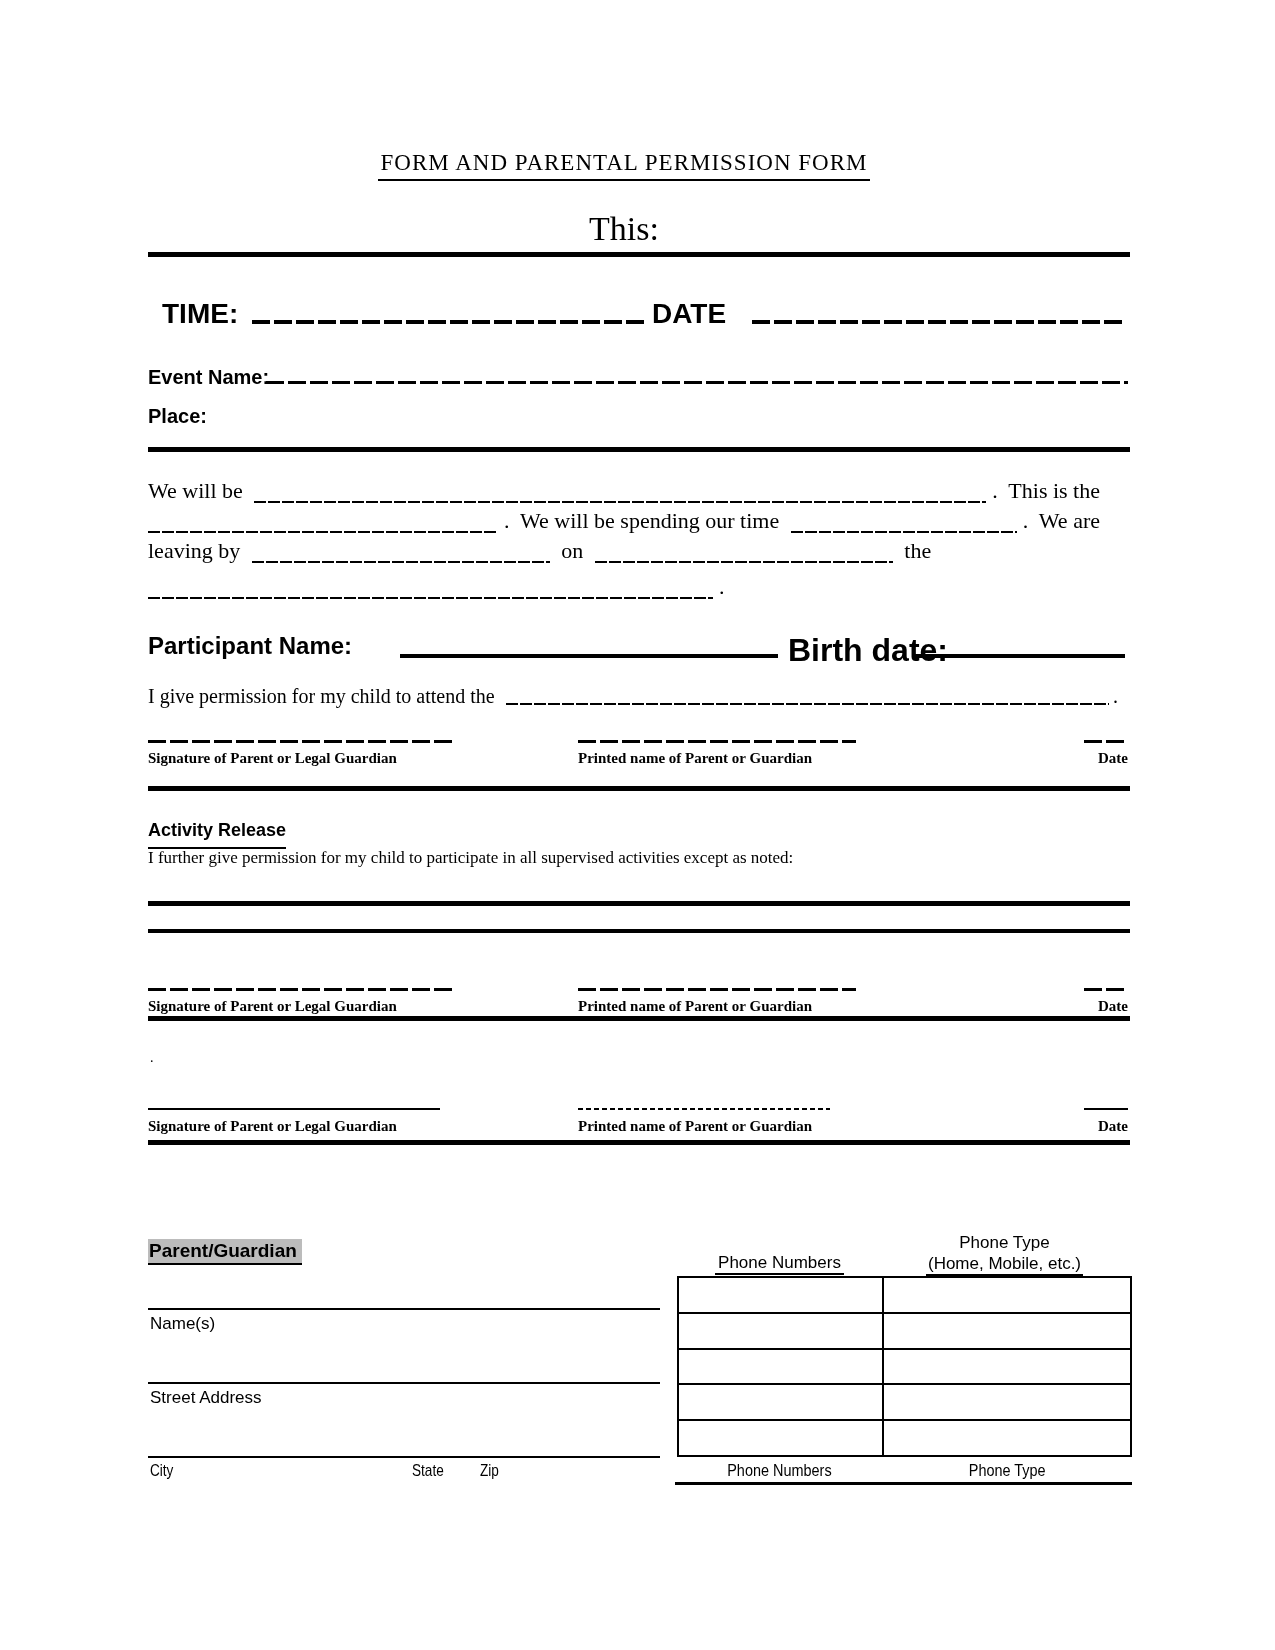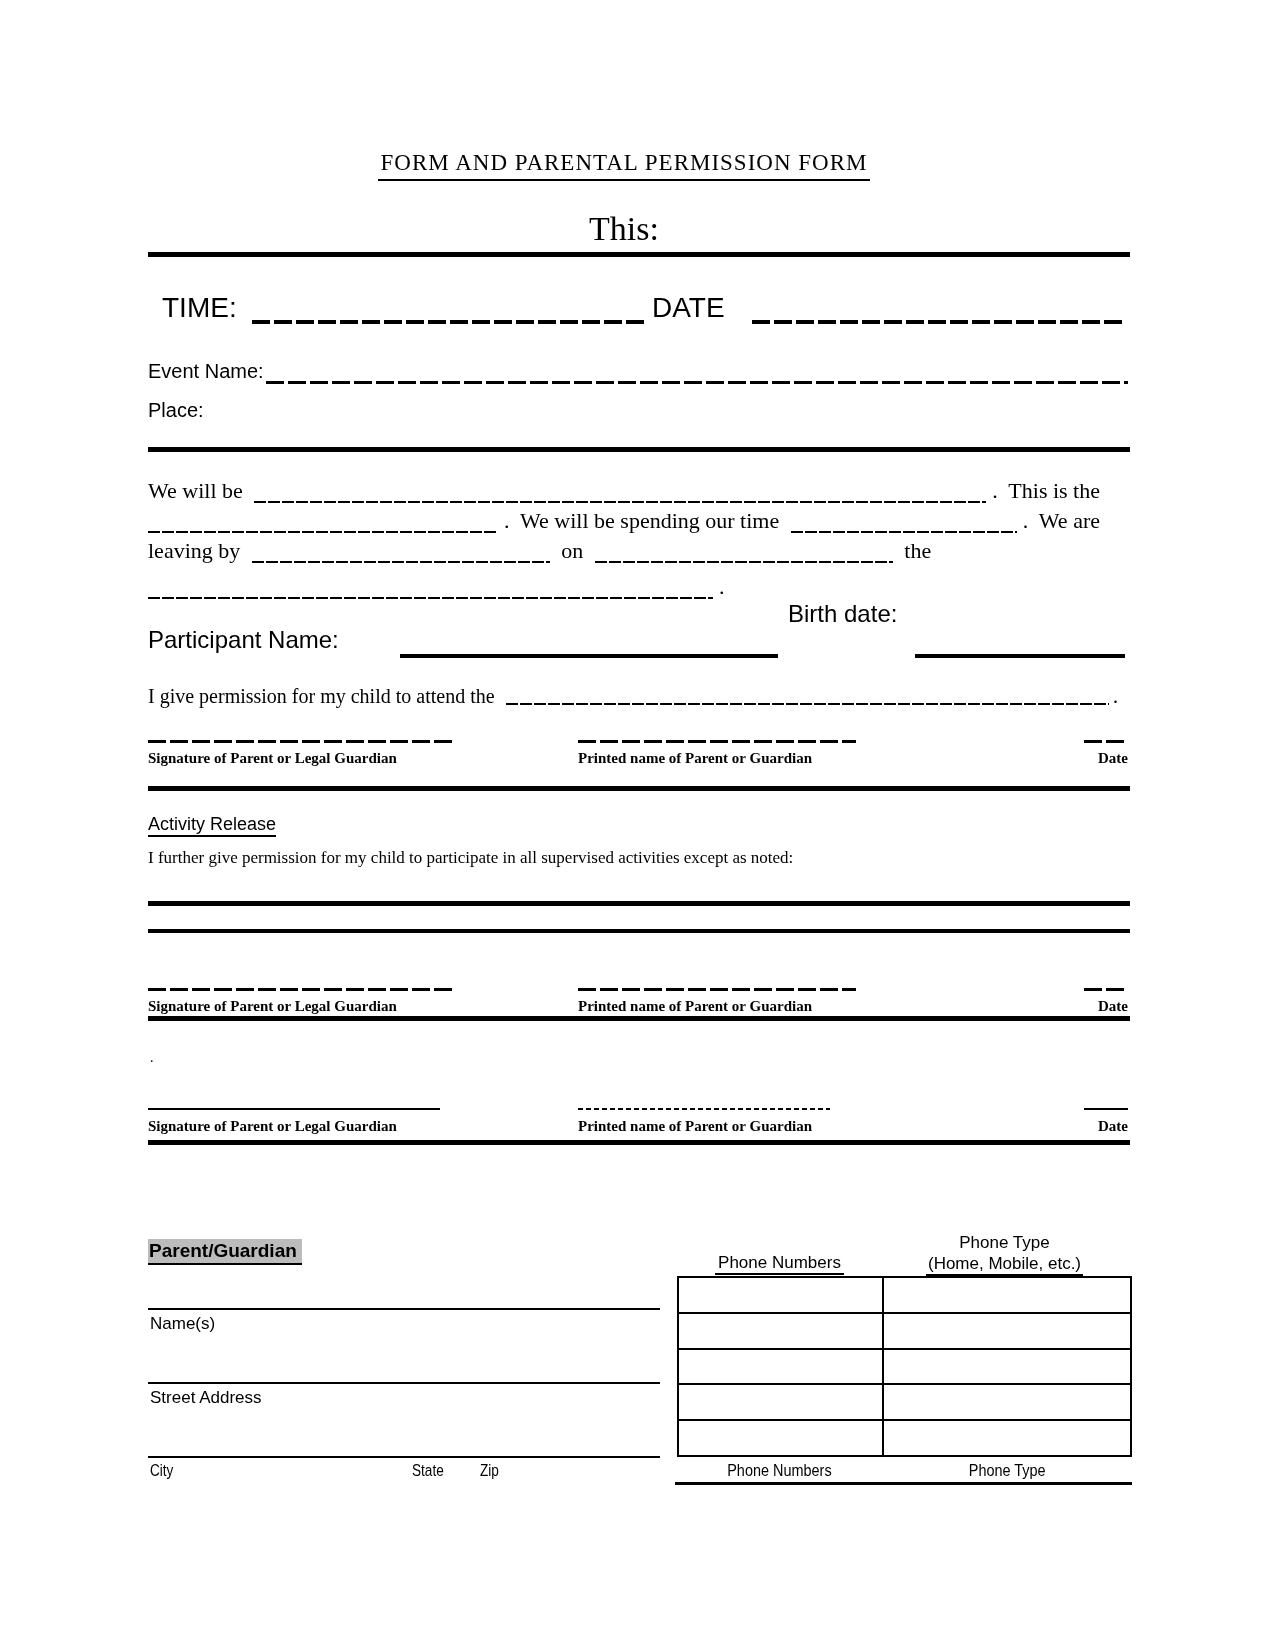--- a/index.html
+++ b/index.html
@@ -1,21 +1,21 @@
 <!DOCTYPE html>
 <html><head>
 <meta charset="utf-8">
 <style>
   html,body{margin:0;padding:0;background:#fff;}
   .page{position:relative;width:1275px;height:1650px;background:#fff;color:#000;
         font-family:"Liberation Serif",serif;overflow:hidden;}
   .abs{position:absolute;}
   .sans{font-family:"Liberation Sans",sans-serif;}
   .serif{font-family:"Liberation Serif",serif;}
-  .bold{font-weight:normal;}
+  .bold{font-weight:bold;margin-top:6px;}
 
   
   .title-wrap{left:148px;top:150px;width:952px;text-align:center;}
   .title{display:inline-block;font-size:23px;letter-spacing:1px;border-bottom:2px solid #000;padding:0 2px 3px 2px;}
   .cost-wrap{left:148px;top:210px;width:952px;text-align:center;}
   .cost{font-size:34px;}
 
   
   .rule{background:#000;left:148px;width:982px;height:5px;}
 
@@ -43,21 +43,21 @@
   .pblank{height:2px;align-self:flex-end;margin:0 6px 5px 6px;}
   .grow{flex:1;}
   .w350{width:350px;flex:none;}
   .w300{width:298px;flex:none;}
   .w565{width:565px;flex:none;margin-left:0;}
   .pline-last{margin-top:6px;}
 
   
   .part-label{left:148px;top:626px;font-size:24px;}
   .part-blank{left:400px;top:654px;width:378px;height:4px;}
-  .birth-label{left:788px;top:600px;font-size:24px;}
+  .birth-label{left:788px;top:626px;font-size:32px;}
   .birth-blank{left:915px;top:654px;width:210px;height:4px;}
 
   
   .perm{left:148px;top:685px;width:970px;font-size:20px;display:flex;align-items:flex-start;}
   .perm span{white-space:pre;}
   .perm .pblank{height:2px;margin:0 4px 3px 6px;}
 
   
   .sigblock{left:148px;width:982px;height:40px;}
   .sigline{position:absolute;top:0;height:3px;}
@@ -66,21 +66,21 @@
   .sl3{right:2px;width:44px;}
   .siglabels{position:absolute;top:10px;left:0;width:100%;font-size:15px;font-weight:bold;}
   .siglabels .l1{position:absolute;left:0;}
   .siglabels .l2{position:absolute;left:430px;}
   .siglabels .l3{position:absolute;right:2px;}
   .thin1{height:2px;background:#000;background-image:none;}
   .thin3{height:2px;}
 
   
   .act-head-wrap{left:148px;top:814px;}
-  .act-head{display:inline-block;font-size:18px;border-bottom:2.5px solid #000;padding-bottom:0;}
+  .act-head{display:inline-block;font-size:18px;border-bottom:2.5px solid #000;padding-bottom:6px;}
   .act-text{left:148px;top:848px;width:960px;font-size:17px;}
 
   .stray{left:150px;top:1050px;font-size:14px;}
 
   
   .em-head-wrap{left:148px;top:1198px;width:952px;text-align:center;}
   .em-head{display:inline-block;font-size:20px;border-bottom:2.5px solid #000;padding:0 2px 2px 2px;}
   .pg-label{left:148px;top:1239px;}
   .pg-inner{display:inline-block;font-size:19px;font-weight:bold;background:#bcbcbc;border-bottom:2.5px solid #000;padding:1px 5px 1px 1px;}
 

